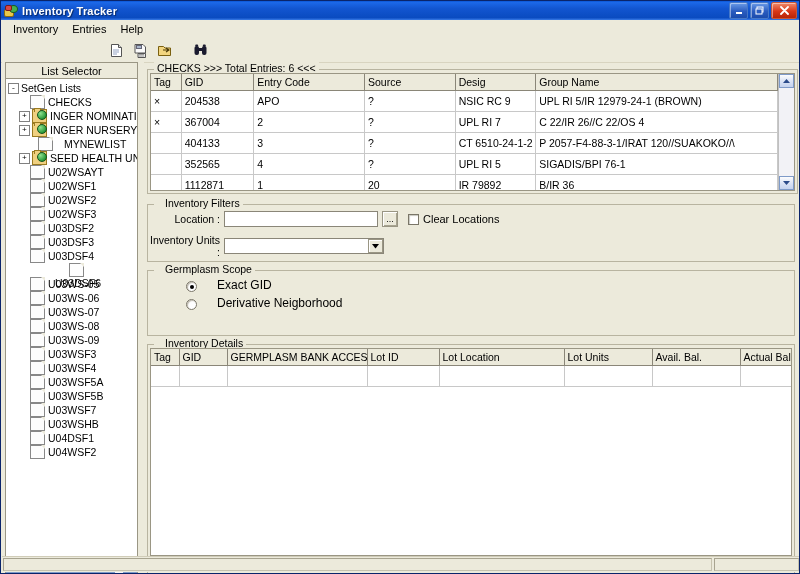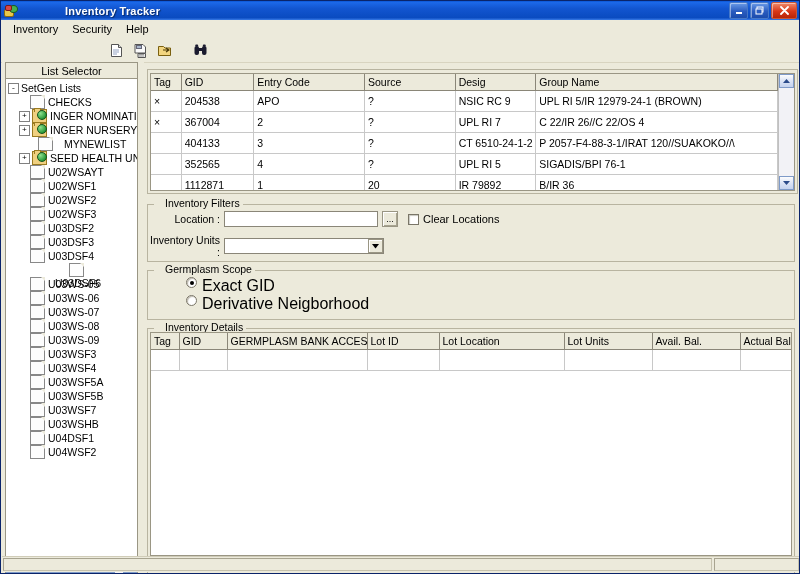--- a/index.html
+++ b/index.html
@@ -37,21 +37,20 @@
   }
   .title-icon .c1 { position:absolute; width:8px; height:6px; background:#E8C84A; border:1px solid #8A6A10; border-radius:2px; left:0px; top:5px;}
   .title-icon .c2 { position:absolute; width:7px; height:6px; background:#46B050; border:1px solid #1A5A20; border-radius:50%; left:5px; top:1px;}
   .title-icon .c3 { position:absolute; width:5px; height:4px; background:#D84848; border:1px solid #7A1818; border-radius:2px; left:1px; top:1px;}
   .title-text {
     color: #fff;
     font-weight: bold;
     font-size: 11px;
     text-shadow: 1px 1px 1px rgba(0,0,0,0.5);
     letter-spacing: 0.2px;
-    margin-left: 43px;
   }
   .title-buttons {
     position: absolute;
     right: 2px; top: 1px;
     display: flex;
     gap: 2px;
   }
   .tbtn {
     width: 17px; height: 15px;
     border-radius: 2px;
@@ -374,35 +373,35 @@
     background: #ECEADB;
     border: 1px solid #9A9684;
     box-shadow: inset 1px 1px 0 #FFF;
     display:flex;align-items:center;justify-content:center;
     box-sizing:border-box;
     margin-right:0px;
   }
 
   
   .scope {
-    height: 50px;
+    height: 66px;
     margin: 8px 4px 0 3px;
   }
   .radio {
     width: 11px; height: 11px;
     border-radius: 50%;
     border: 1px solid #7A7668;
     background: #fff;
     box-shadow: inset 1px 1px 1px #C0BCB0;
     display:flex;align-items:center;justify-content:center;
     flex:none;
     box-sizing:border-box;
   }
   .radio .dot { width:4px;height:4px;border-radius:50%;background:#000; }
-  .ritem { display:flex; align-items:flex-start; gap:5px; font-size:16px; height:15px;}
+  .ritem { display:flex; align-items:flex-end; gap:20px; font-size:12px; height:15px;}
   .subbox {
     border: 1px solid #4A4638;
     background: #ECEADB;
     padding: 3px 8px 4px 8px;
     display:inline-block;
     box-sizing:border-box;
   }
 
   
   .details {
@@ -476,21 +475,21 @@
       <div class="tbtn close">
         <svg width="9" height="9" viewBox="0 0 9 9">
             <path d="M1 1 L8 8 M8 1 L1 8" stroke="#fff" stroke-width="1.8" stroke-linecap="round"></path>
           </svg>
       </div>
     </div>
   </div>
 
   <div class="menubar">
     <div class="menu-item">Inventory</div>
-    <div class="menu-item">Security</div>
+    <div class="menu-item">Entries</div>
     <div class="menu-item">Help</div>
   </div>
 
   <div class="toolbar">
     <div class="tool-btn">
       <svg width="15" height="15" viewBox="0 0 15 15">
         <path d="M2.5 1.5 h7 l3 3 v9 h-10 z" fill="#FFFFFF" stroke="#555" stroke-width="1"></path>
         <path d="M9.5 1.5 v3 h3" fill="#DDD" stroke="#555" stroke-width="1"></path>
         <path d="M4 7 h6 M4 9 h6 M4 11 h4" stroke="#8899BB" stroke-width="0.9"></path>
       </svg>
@@ -686,20 +685,21 @@
         </div>
       </div>
     </div>
 
     <div class="splitter"></div>
 
     <div class="right-panel">
 
       <div class="grid-area">
         <div class="grid-topline-r"></div>
+        <div class="grid-title">CHECKS &gt;&gt;&gt; Total Entries: 6 &lt;&lt;&lt;</div>
         <div class="grid-inner">
           <div style="flex:1;overflow:hidden">
             <table class="dgrid">
               <colgroup>
                 <col style="width:30px">
                   <col style="width:72px">
                   <col style="width:110px">
                 <col style="width:90px">
                   <col style="width:80px">
                   <col style="width:240px">

